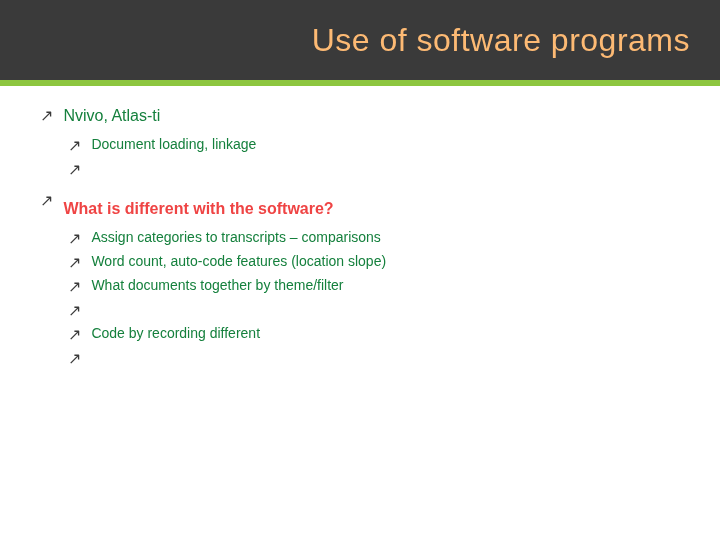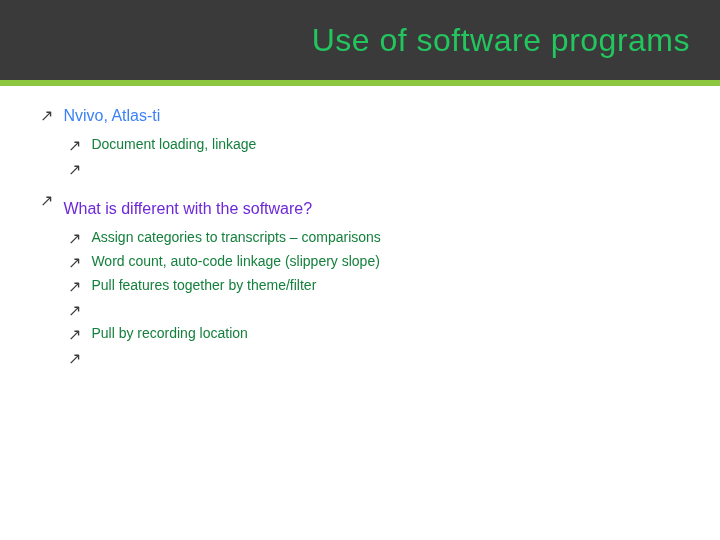--- a/index.html
+++ b/index.html
@@ -27,21 +27,21 @@
 
     .header {
       background: #3a3a3a;
       padding: 18px 30px 18px 30px;
       display: flex;
       align-items: center;
       min-height: 80px;
     }
 
     .header-title {
-      color: #22c55e;
+      color: #fdba74;
       font-size: 32px;
       font-weight: 300;
       letter-spacing: 0.5px;
       flex: 1;
       text-align: right;
     }
 
     .green-bar {
       height: 6px;
       background: #8dc63f;
@@ -79,28 +79,28 @@
       margin-bottom: 6px;
     }
 
     .level2 {
       margin-left: 28px;
       margin-bottom: 3px;
     }
 
     .nvivo-label {
       font-size: 16px;
-      color: #3b82f6;
+      color: #15803d;
       font-weight: 400;
     }
 
     .what-different {
       font-size: 16px;
-      color: #6d28d9;
-      font-weight: 400;
+      color: #ef4444;
+      font-weight: 700;
       margin-top: 8px;
     }
 
     .sub-text {
       font-size: 14px;
       color: #15803d;
     }
   </style>
 </head>
 <body>
@@ -132,31 +132,31 @@
       <span class="arrow-icon">↗</span>
       <span class="bullet-text what-different">What is different with the software?</span>
     </div>
 
     <div class="bullet-item level2">
       <span class="arrow-icon">↗</span>
       <span class="bullet-text sub-text">Assign categories to transcripts – comparisons</span>
     </div>
     <div class="bullet-item level2">
       <span class="arrow-icon">↗</span>
-      <span class="bullet-text sub-text">Word count, auto-code linkage (slippery slope)</span>
+      <span class="bullet-text sub-text">Word count, auto-code features (location slope)</span>
     </div>
     <div class="bullet-item level2">
       <span class="arrow-icon">↗</span>
-      <span class="bullet-text sub-text">Pull features together by theme/filter</span>
+      <span class="bullet-text sub-text">What documents together by theme/filter</span>
     </div>
     <div class="bullet-item level2">
       <span class="arrow-icon">↗</span>
     </div>
     <div class="bullet-item level2">
       <span class="arrow-icon">↗</span>
-      <span class="bullet-text sub-text">Pull by recording location</span>
+      <span class="bullet-text sub-text">Code by recording different</span>
     </div>
     <div class="bullet-item level2">
       <span class="arrow-icon">↗</span>
     </div>
 
   </div>
 </div>
 
 </body></html>

